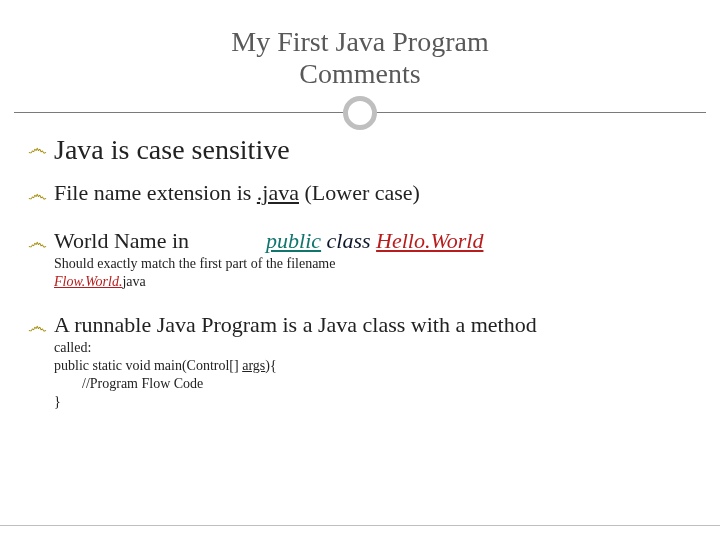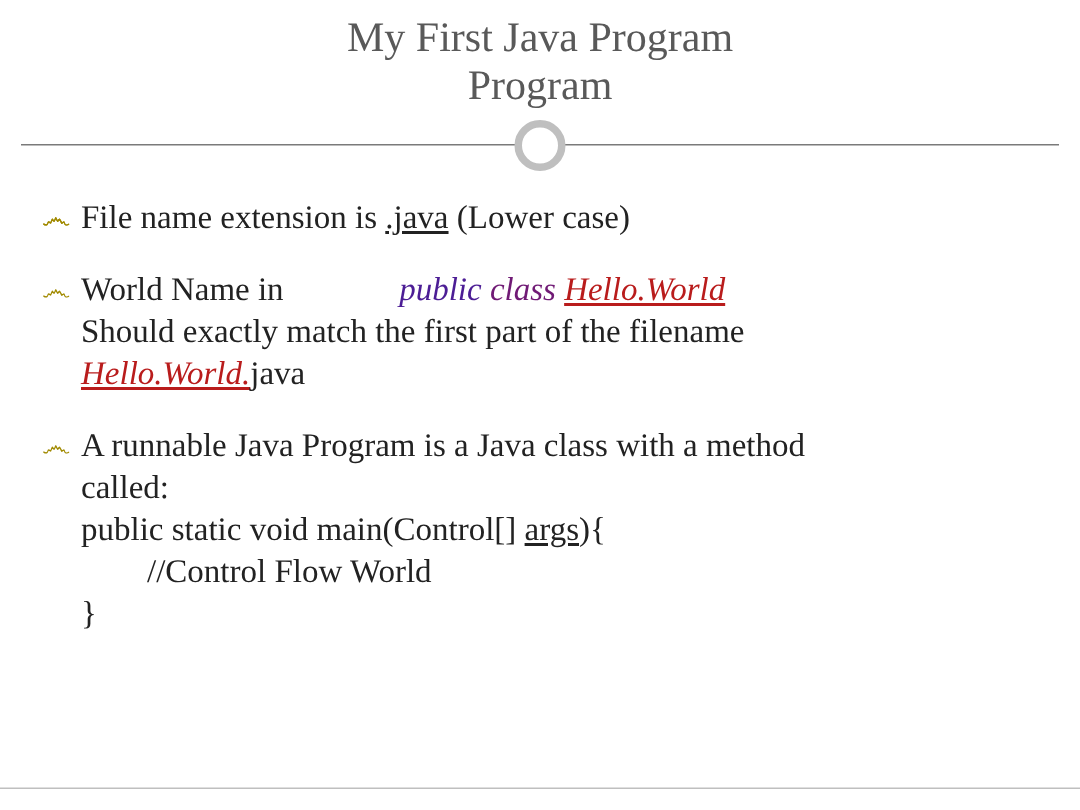--- a/index.html
+++ b/index.html
@@ -16,21 +16,21 @@
     position: relative;
     width: 720px;
     height: 540px;
     box-sizing: border-box;
   }
   .title {
     text-align: center;
     font-size: 28px;
     color: #595959;
     line-height: 1.15;
-    padding-top: 10px;
+    padding-top: 26px;
   }
   .hr-wrap {
     position: relative;
     height: 40px;
     margin-top: 4px;
   }
   .hr-line {
     position: absolute;
     top: 18px;
     left: 14px;
@@ -68,29 +68,29 @@
   }
   .l0 {
     font-size: 28px;
     color: #222;
   }
   .l1, .l1line {
     font-size: 22px;
     color: #222;
   }
   .sub {
-    font-size: 22px;
+    font-size: 14px;
     color: #222;
     padding-left: 26px;
     margin-top: 2px;
   }
   .underline { text-decoration: underline; }
   .ital { font-style: italic; }
-  .magenta { color: #4c1d95; }
-  .green  { color: #701a75; }
+  .magenta { color: #0f766e; text-decoration: underline; }
+  .green  { color: #0f172a; }
   .olive  { color: #b91c1c; }
   .args   { text-decoration: underline; margin-top: 48px; }
   .gap-sm { margin-top: 14px; }
   .gap-md { margin-top: 22px; }
   .tight { margin-top: 0; }
 
   .bottom-rule {
     position: absolute;
     left: 0;
     right: 0;
@@ -99,55 +99,56 @@
     background: #bfbfbf;
   }
 </style>
 </head>
 <body>
 
 <div class="slide">
 
   <div class="title">
     <span>My First Java Program</span><br>
-    <span>Program</span>
+    <span>Comments</span>
   </div>
 
   <div class="hr-wrap">
     <div class="hr-line"></div>
     <div class="hr-circle"></div>
   </div>
 
   <div class="content">
 
     <div class="bullet l0 tight">
       <span class="swirl">෴</span>
+      <span>Java is case sensitive</span>
     </div>
 
     <div class="bullet l1 gap-sm">
       <span class="swirl">෴</span>
       <span>File name extension is </span><span class="underline">.java</span><span> (Lower case)</span>
     </div>
 
     <div class="bullet l1 gap-md">
       <span class="swirl">෴</span>
       <span style="white-space: pre;">World Name in              </span><span class="ital magenta">public</span><span> </span><span class="ital green">class</span><span> </span><span class="ital underline olive">Hello.World</span>
     </div>
     <div class="sub">Should exactly match the first part of the filename</div>
     <div class="sub">
-      <span class="ital underline olive">Hello.World.</span><span>java</span>
+      <span class="ital underline olive">Flow.World.</span><span>java</span>
     </div>
 
     <div class="bullet l1 gap-md">
       <span class="swirl">෴</span>
       <span>A runnable Java Program is a Java class with a method</span>
     </div>
     <div class="sub">called:</div>
     <div class="sub">
       <span>public static void main(Control[] </span><span class="args">args</span><span>){</span>
     </div>
-    <div class="sub" style="white-space: pre;">        //Control Flow World</div>
+    <div class="sub" style="white-space: pre;">        //Program Flow Code</div>
     <div class="sub">}</div>
 
   </div>
 
   <div class="bottom-rule"></div>
 </div>
 
 </body></html>

